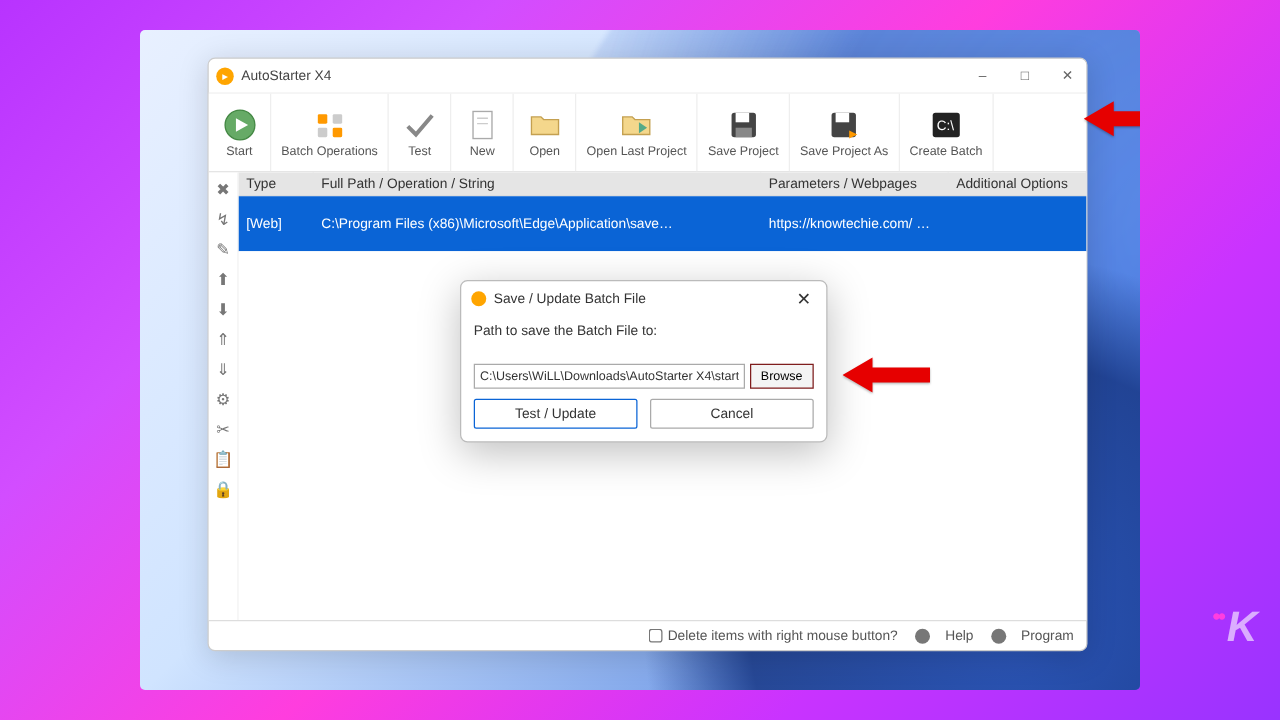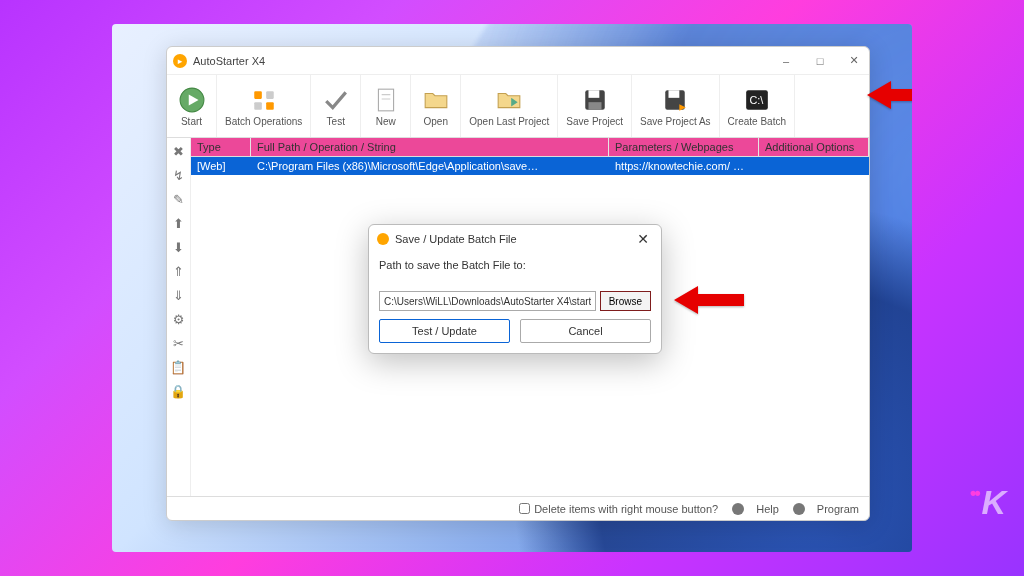--- a/index.html
+++ b/index.html
@@ -15,25 +15,25 @@
 .winbtns{display:flex;gap:16px}
 .winbtn{width:18px;height:18px;display:flex;align-items:center;justify-content:center;color:#666;font-size:11px;cursor:pointer}
 .toolbar{display:flex;border-bottom:1px solid #ddd;background:#fff}
 .tbtn{flex:0 0 auto;height:62px;min-width:50px;padding:4px 8px;display:flex;flex-direction:column;align-items:center;justify-content:center;border-right:1px solid #eee;cursor:pointer;font-size:10px;color:#555}
 .tbtn .ticon{width:28px;height:28px;margin-bottom:2px;display:flex;align-items:center;justify-content:center}
 .tbtn .ticon svg{width:26px;height:26px}
 .main{flex:1;display:flex;min-height:0}
 .sidetools{width:24px;background:#fff;border-right:1px solid #eee;display:flex;flex-direction:column;align-items:center;padding-top:4px;gap:6px}
 .sidetools .sbtn{width:18px;height:18px;color:#777;font-size:13px;display:flex;align-items:center;justify-content:center;cursor:pointer}
 .listarea{flex:1;display:flex;flex-direction:column;background:#fff}
-.lhead{display:flex;background:#ec4899;border-bottom:1px solid #ddd;font-size:11px;color:#333}
+.lhead{display:flex;background:#e5e5e5;border-bottom:1px solid #ddd;font-size:11px;color:#333}
 .lhead>div{padding:3px 6px;border-right:1px solid #e5e5e5}
 .col1{width:60px}.col2{flex:1}.col3{width:150px}.col4{width:110px}
 .lrow{display:flex;font-size:11px;color:#fff;background:#0a64d6}
-.lrow>div{padding:3px 6px;white-space:nowrap;overflow:hidden;text-overflow:ellipsis}
+.lrow>div{padding:16px 6px;white-space:nowrap;overflow:hidden;text-overflow:ellipsis}
 .listbody{flex:1;background:#fff;position:relative}
 .statusbar{height:24px;border-top:1px solid #ddd;display:flex;align-items:center;justify-content:flex-end;gap:14px;padding:0 10px;font-size:11px;color:#555}
 .statusbar .chk{display:flex;gap:4px}
 .statusbar .chk input{width:11px;height:11px}
 .statusbar .slink{display:flex;align-items:center;gap:12px;cursor:pointer}
 .statusbar .sico{width:12px;height:12px;border-radius:50%;background:#777;display:inline-block}
 
 .dialog{position:absolute;top:200px;left:256px;width:294px;background:#fff;border:1px solid #bbb;border-radius:6px;box-shadow:0 8px 32px rgba(0,0,0,.25);padding:0}
 .dtitle{display:flex;align-items:center;padding:6px 8px;font-size:11px;color:#333}
 .dtitle .appicon{width:12px;height:12px;border-radius:50%;background:orange;margin-right:6px}

